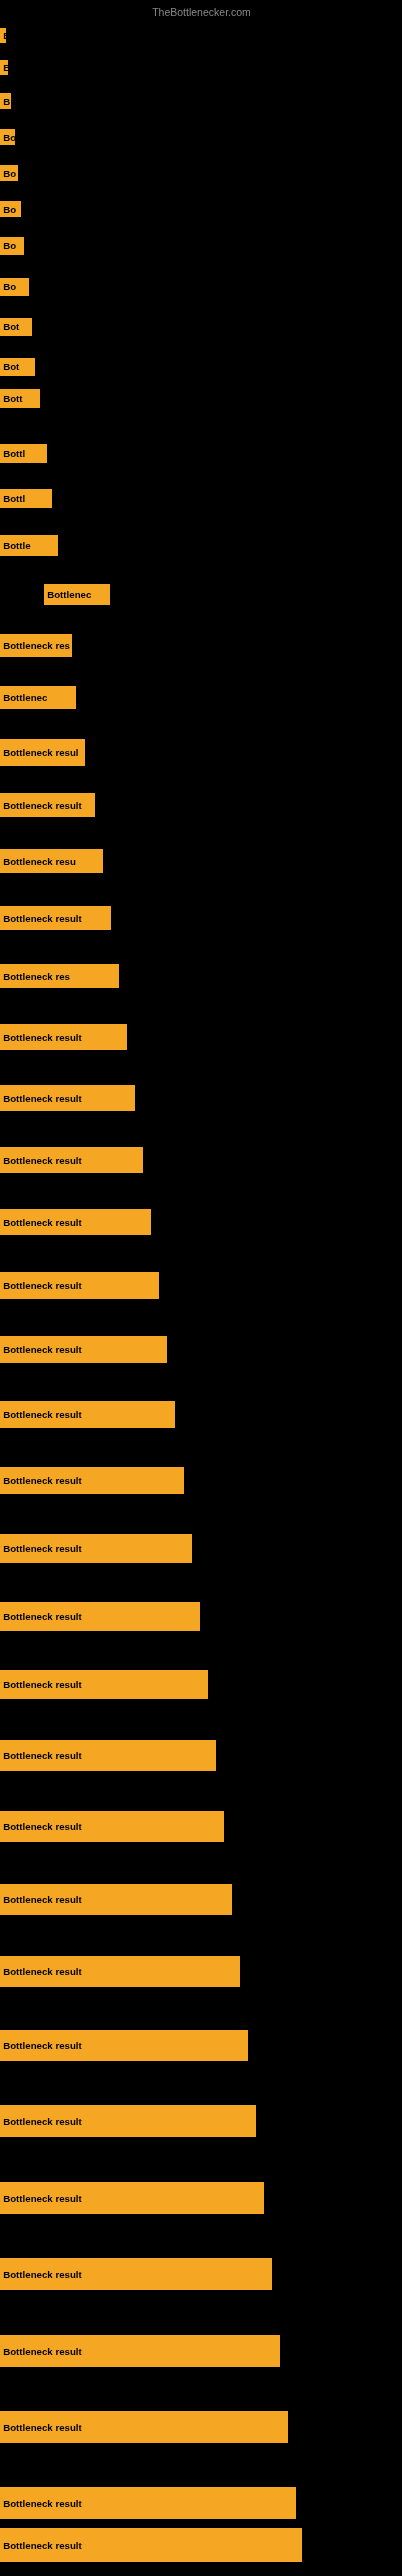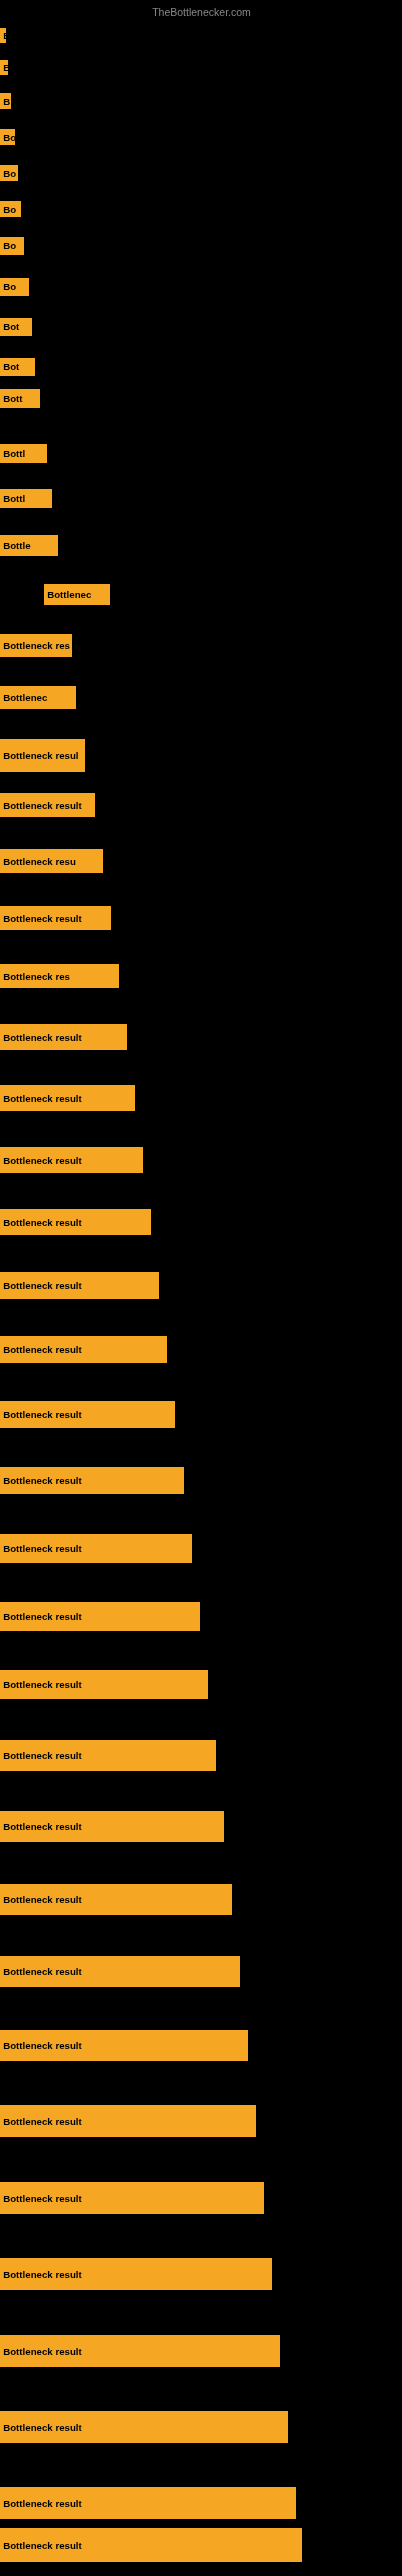--- a/index.html
+++ b/index.html
@@ -86,21 +86,21 @@
     <div class="bar-container" style="top: 584px; width: 66px; height: 21px;">
       <div class="bar" style="width: 66px; height: 21px; font-size: 9.7px; margin-left: 44px;">Bottlenec</div>
     </div>
     <div class="bar-container" style="top: 634px; width: 72px; height: 22.5px;">
       <div class="bar" style="width: 72px; height: 22.5px; font-size: 9.7px;">Bottleneck res</div>
     </div>
     <div class="bar-container" style="top: 686px; width: 76px; height: 22.5px;">
       <div class="bar" style="width: 76px; height: 22.5px; font-size: 9.7px;">Bottlenec</div>
     </div>
     <div class="bar-container" style="top: 739px; width: 85px; height: 22.5px;">
-      <div class="bar" style="width: 85px; height: 33px; font-size: 9.7px;">Bottleneck resul</div>
+      <div class="bar" style="width: 85px; height: 27px; font-size: 9.7px;">Bottleneck resul</div>
     </div>
     <div class="bar-container" style="top: 793px; width: 95px; height: 24px;">
       <div class="bar" style="width: 95px; height: 24px; font-size: 9.7px;">Bottleneck result</div>
     </div>
     <div class="bar-container" style="top: 849px; width: 103px; height: 24px;">
       <div class="bar" style="width: 103px; height: 24px; font-size: 9.7px; text-align: center;">Bottleneck resu</div>
     </div>
     <div class="bar-container" style="top: 906px; width: 111px; height: 24px;">
       <div class="bar" style="width: 111px; height: 24px; font-size: 9.7px;">Bottleneck result</div>
     </div>

